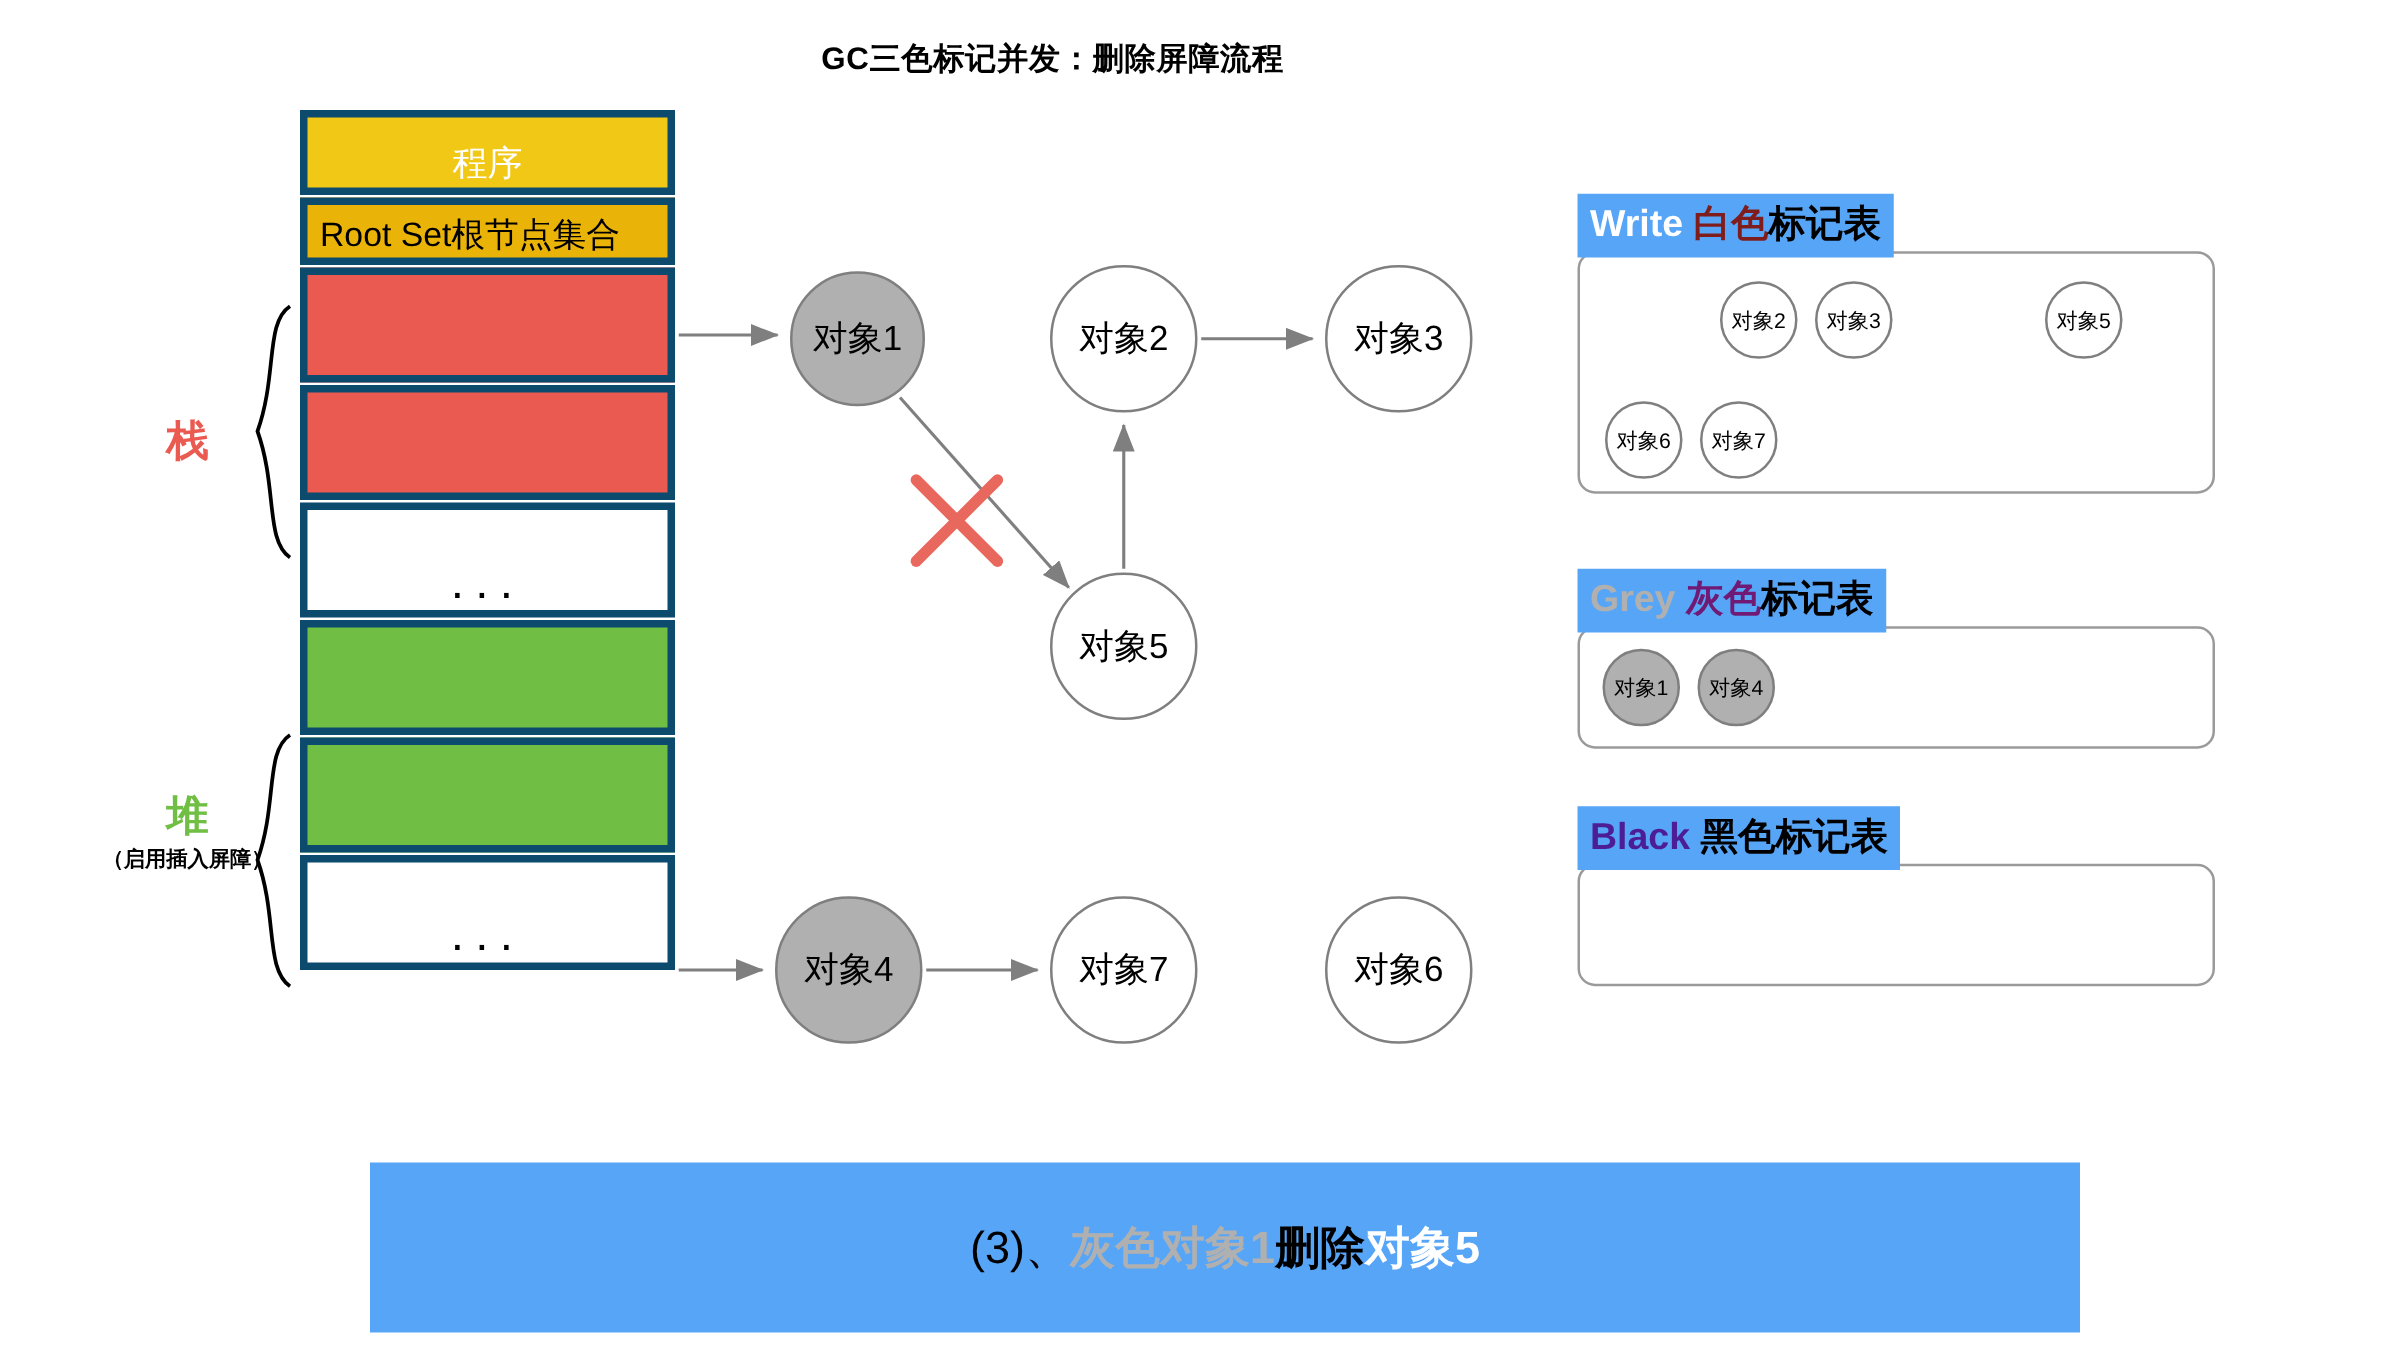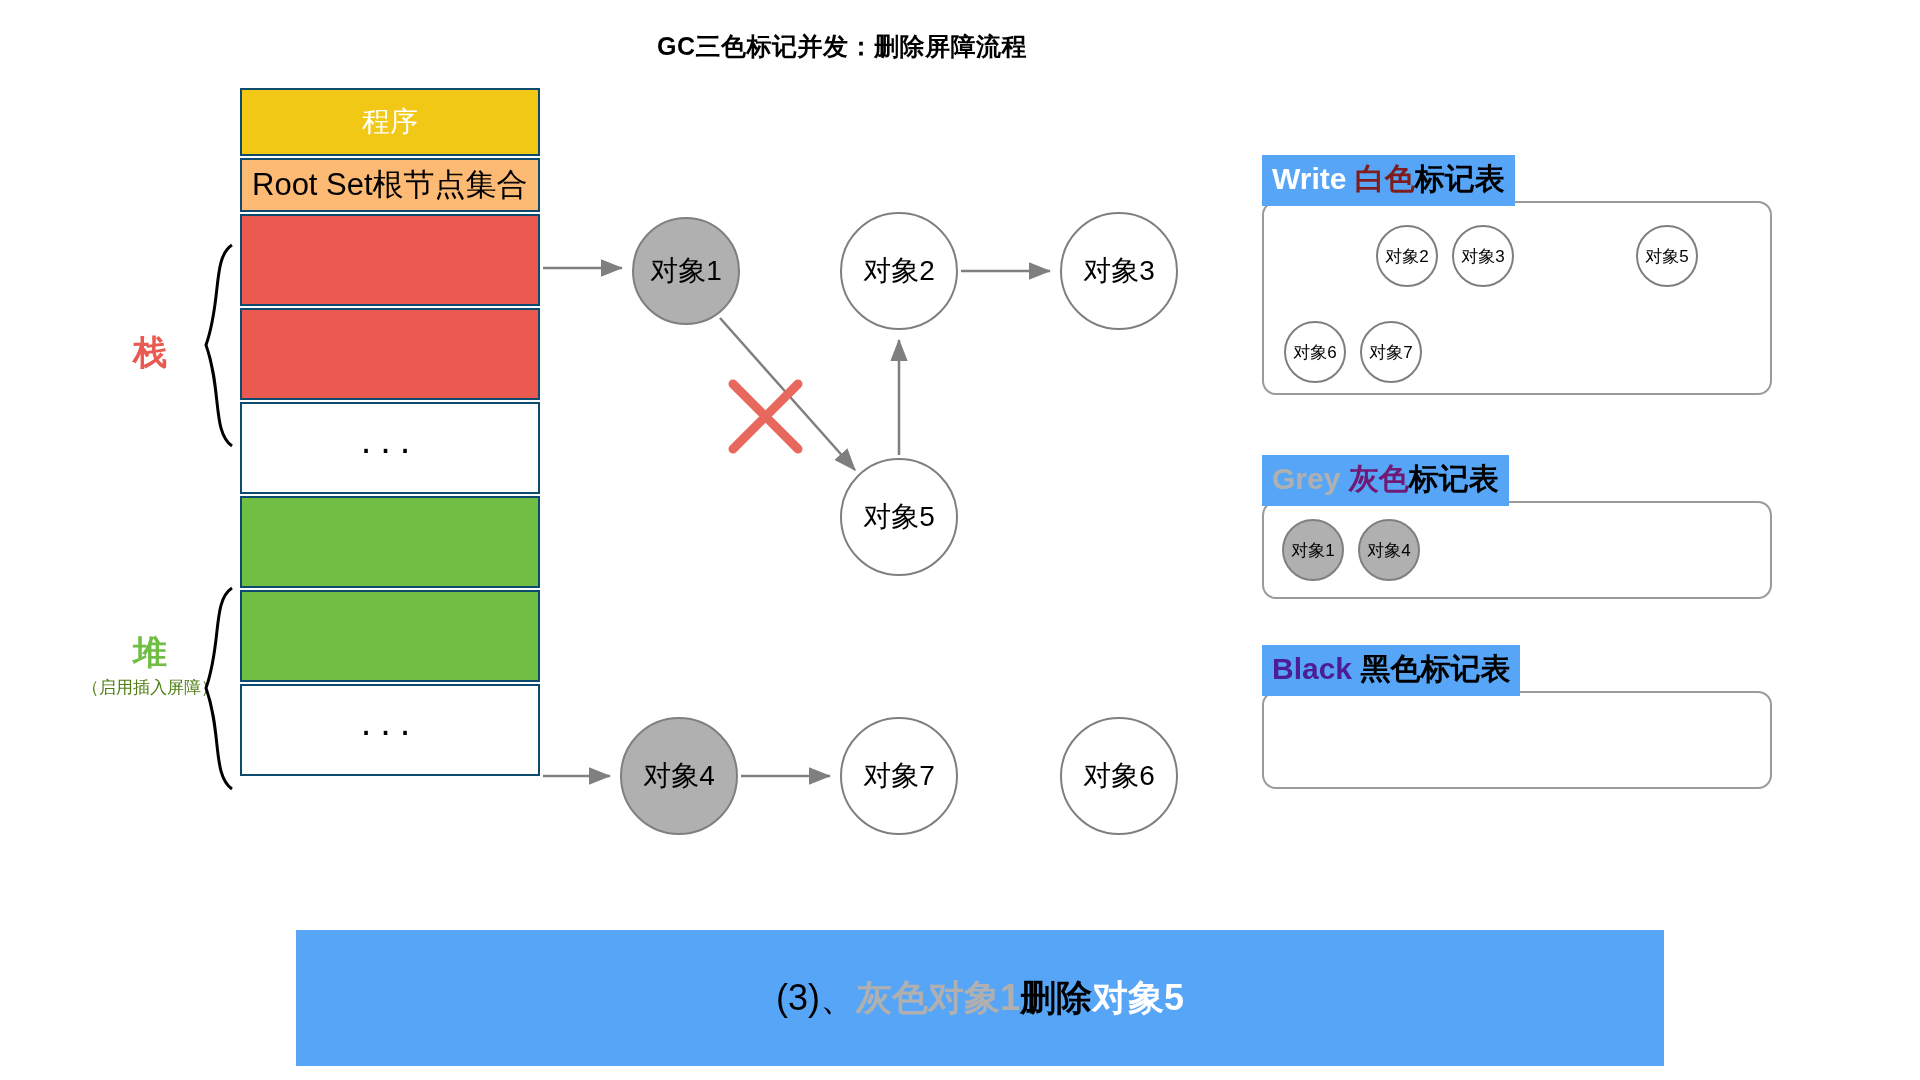--- a/index.html
+++ b/index.html
@@ -29,38 +29,38 @@
 
   
   #memory-column {
     position: absolute;
     left: 240px;
     top: 88px;
     width: 300px;
   }
   .mem-cell {
     box-sizing: border-box;
-    border: 2px solid #0c4a6e;
+    border: 6px solid #0c4a6e;
     margin-bottom: 2px;
     display: flex;
-    align-items: center;
+    align-items: flex-end;
     justify-content: center;
     font-size: 26px;
   }
   .mem-program {
     height: 68px;
     background: #f2c817;
     color: #ffffff;
     font-size: 28px;
   }
   .mem-rootset {
     height: 54px;
-    background: #fdba74;
-    color: #000000;
-    font-size: 31px;
+    background: #eab308;
+    color: #000000;
+    font-size: 27px;
     justify-content: flex-start;
     padding-left: 10px;
   }
   .mem-red   { height: 92px; background: #eb5a51; }
   .mem-green { height: 92px; background: #70bf44; }
   .mem-blank { height: 92px; background: #ffffff; }
   .dots {
     letter-spacing: 9px;
     font-size: 38px;
     color: #000000;
@@ -86,22 +86,22 @@
     font-size: 34px;
     color: #70bf44;
   }
   #heap-sub {
     position: absolute;
     left: 40px;
     top: 676px;
     width: 220px;
     text-align: center;
     font-size: 17px;
-    font-weight: normal;
-    color: #4d7c0f;
+    font-weight: bold;
+    color: #000000;
   }
 
   
   .node {
     position: absolute;
     border-radius: 50%;
     border: 2px solid #7f7f7f;
     display: flex;
     align-items: center;
     justify-content: center;

